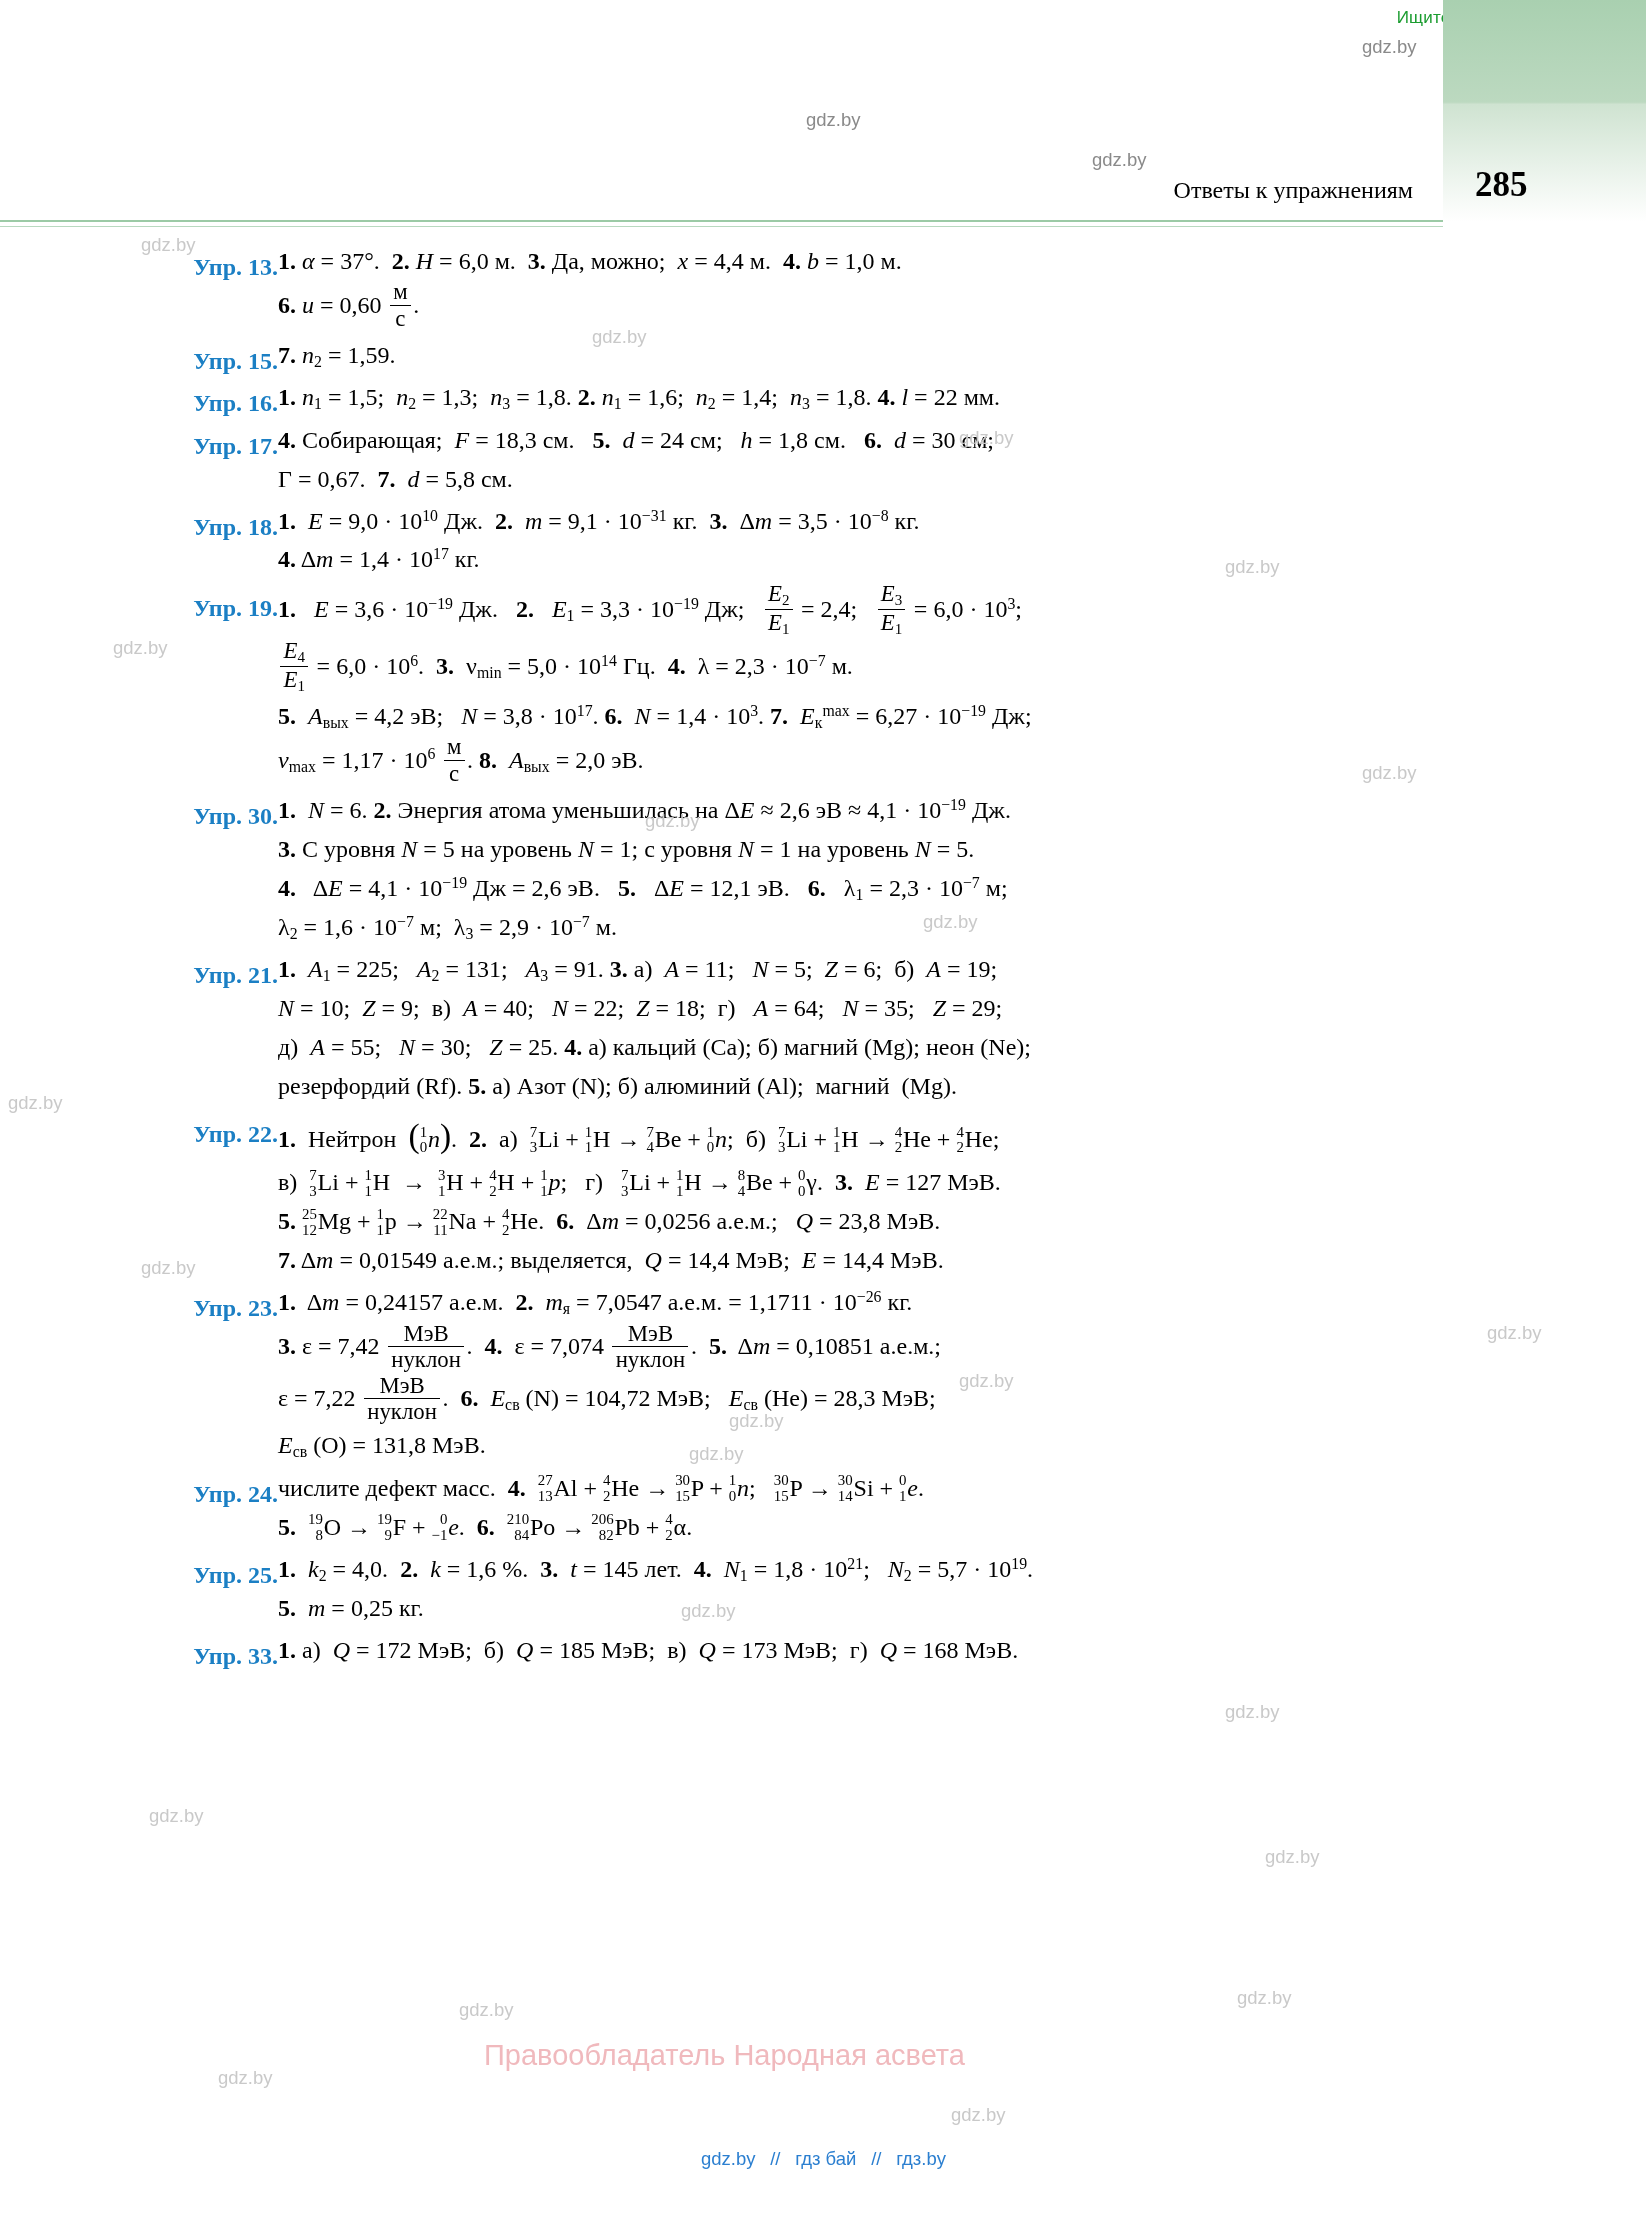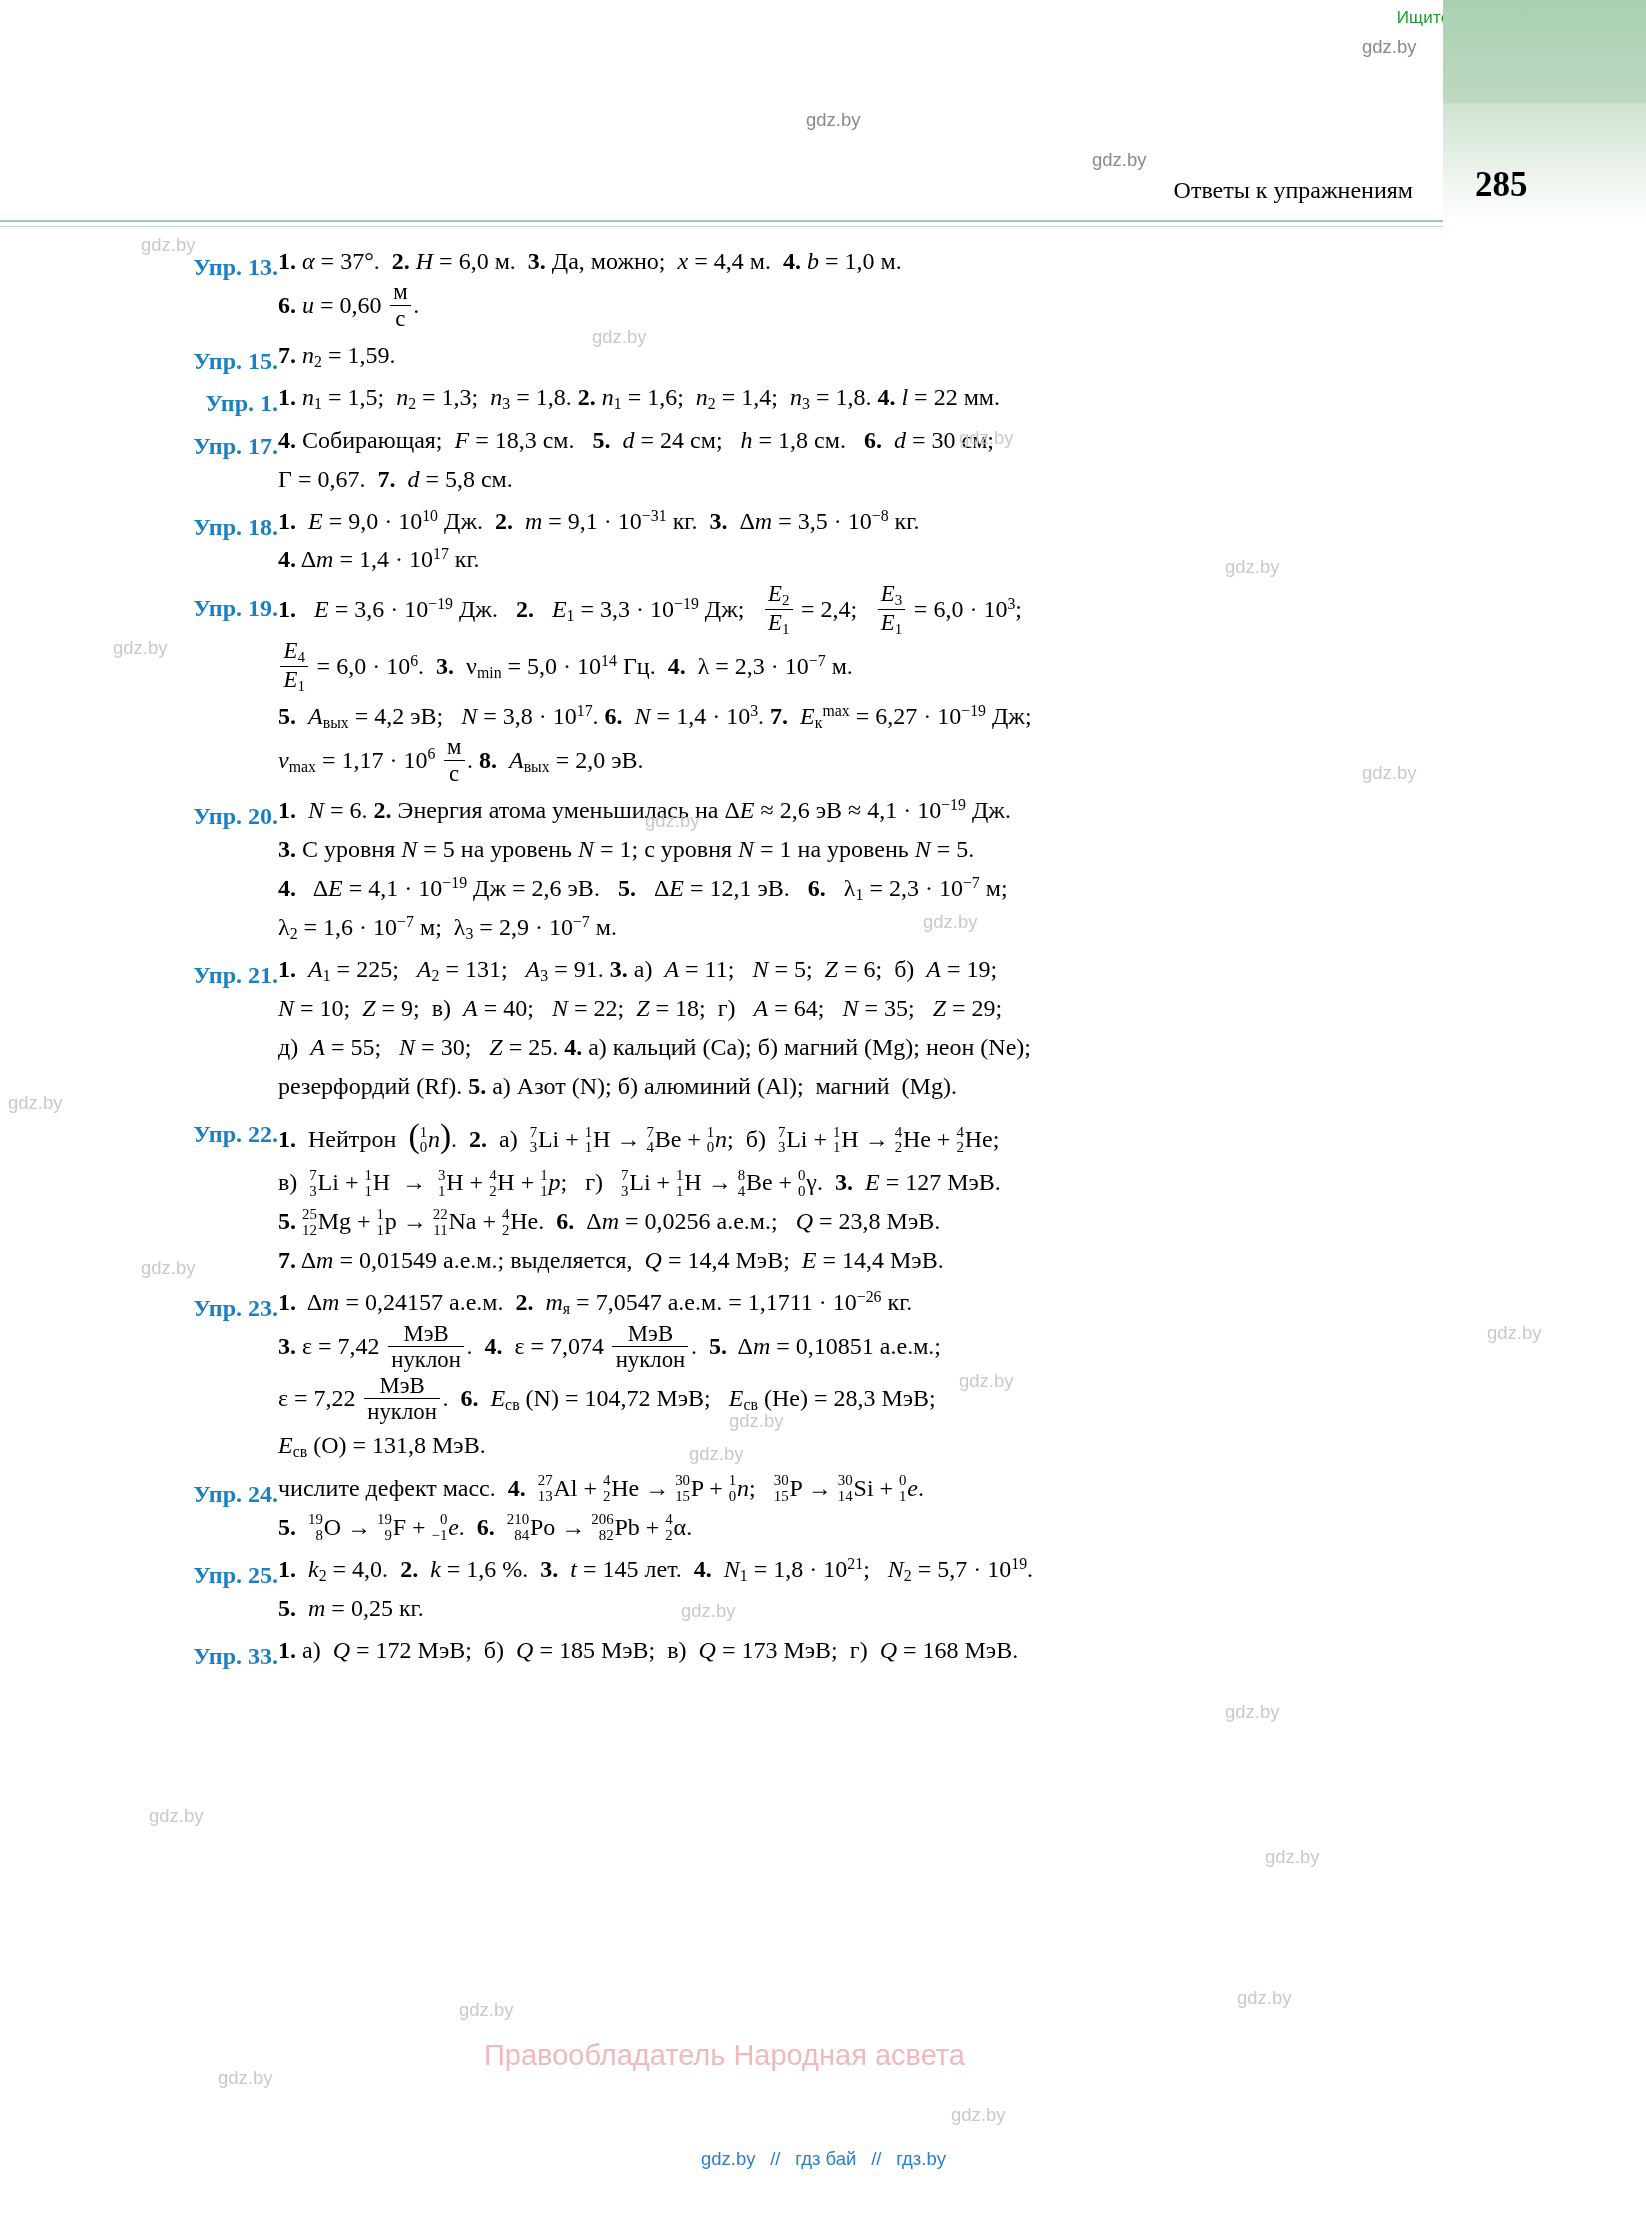--- a/index.html
+++ b/index.html
@@ -192,21 +192,21 @@
         <span class="ln"><b>6.</b> <i>u</i> = 0,60 <span class="frac"><span class="top">м</span><span class="bot">с</span></span>.</span>
       </div>
     </div>
     <div class="entry">
       <div class="lbl">Упр. 15.</div>
       <div class="body">
         <span class="ln"><b>7.</b> <i>n</i><sub>2</sub> = 1,59.</span>
       </div>
     </div>
     <div class="entry">
-      <div class="lbl">Упр. 1.</div>
+      <div class="lbl">Упр. 16.</div>
       <div class="body">
         <span class="ln"><b>1.</b> <i>n</i><sub>1</sub> = 1,5;&nbsp; <i>n</i><sub>2</sub> = 1,3;&nbsp; <i>n</i><sub>3</sub> = 1,8. <b>2.</b> <i>n</i><sub>1</sub> = 1,6;&nbsp; <i>n</i><sub>2</sub> = 1,4;&nbsp; <i>n</i><sub>3</sub> = 1,8. <b>4.</b> <i>l</i> = 22 мм.</span>
       </div>
     </div>
     <div class="entry">
       <div class="lbl">Упр. 17.</div>
       <div class="body">
         <span class="ln"><b>4.</b> Собирающая;&nbsp; <i>F</i> = 18,3 см.&nbsp;&nbsp; <b>5.</b>&nbsp; <i>d</i> = 24 см;&nbsp;&nbsp; <i>h</i> = 1,8 см.&nbsp;&nbsp; <b>6.</b>&nbsp; <i>d</i> = 30 см;</span>
         <span class="ln">Г = 0,67.&nbsp; <b>7.</b>&nbsp; <i>d</i> = 5,8 см.</span>
       </div>
@@ -221,21 +221,21 @@
     <div class="entry">
       <div class="lbl">Упр. 19.</div>
       <div class="body">
         <span class="ln"><b>1.</b>&nbsp;&nbsp; <i>E</i> = 3,6 · 10<sup>−19</sup> Дж.&nbsp;&nbsp; <b>2.</b>&nbsp;&nbsp; <i>E</i><sub>1</sub> = 3,3 · 10<sup>−19</sup> Дж;&nbsp;&nbsp; <span class="frac"><span class="top"><i>E</i><sub>2</sub></span><span class="bot"><i>E</i><sub>1</sub></span></span> = 2,4;&nbsp;&nbsp; <span class="frac"><span class="top"><i>E</i><sub>3</sub></span><span class="bot"><i>E</i><sub>1</sub></span></span> = 6,0 · 10<sup>3</sup>;</span>
         <span class="ln"><span class="frac"><span class="top"><i>E</i><sub>4</sub></span><span class="bot"><i>E</i><sub>1</sub></span></span> = 6,0 · 10<sup>6</sup>.&nbsp; <b>3.</b>&nbsp; ν<sub>min</sub> = 5,0 · 10<sup>14</sup> Гц.&nbsp; <b>4.</b>&nbsp; λ = 2,3 · 10<sup>−7</sup> м.</span>
         <span class="ln"><b>5.</b>&nbsp; <i>A</i><sub>вых</sub> = 4,2 эВ;&nbsp;&nbsp; <i>N</i> = 3,8 · 10<sup>17</sup>. <b>6.</b>&nbsp; <i>N</i> = 1,4 · 10<sup>3</sup>. <b>7.</b>&nbsp; <i>E</i><sub>к</sub><sup>max</sup> = 6,27 · 10<sup>−19</sup> Дж;</span>
         <span class="ln"><i>v</i><sub>max</sub> = 1,17 · 10<sup>6</sup> <span class="frac"><span class="top">м</span><span class="bot">с</span></span>. <b>8.</b>&nbsp; <i>A</i><sub>вых</sub> = 2,0 эВ.</span>
       </div>
     </div>
     <div class="entry">
-      <div class="lbl">Упр. 20.</div>
+      <div class="lbl">Упр. 30.</div>
       <div class="body">
         <span class="ln"><b>1.</b>&nbsp; <i>N</i> = 6. <b>2.</b> Энергия атома уменьшилась на Δ<i>E</i> ≈ 2,6 эВ ≈ 4,1 · 10<sup>−19</sup> Дж.</span>
         <span class="ln"><b>3.</b> С уровня <i>N</i> = 5 на уровень <i>N</i> = 1; с уровня <i>N</i> = 1 на уровень <i>N</i> = 5.</span>
         <span class="ln"><b>4.</b>&nbsp;&nbsp; Δ<i>E</i> = 4,1 · 10<sup>−19</sup> Дж = 2,6 эВ.&nbsp;&nbsp; <b>5.</b>&nbsp;&nbsp; Δ<i>E</i> = 12,1 эВ.&nbsp;&nbsp; <b>6.</b>&nbsp;&nbsp; λ<sub>1</sub> = 2,3 · 10<sup>−7</sup> м;</span>
         <span class="ln">λ<sub>2</sub> = 1,6 · 10<sup>−7</sup> м;&nbsp; λ<sub>3</sub> = 2,9 · 10<sup>−7</sup> м.</span>
       </div>
     </div>
     <div class="entry">
       <div class="lbl">Упр. 21.</div>
       <div class="body">

